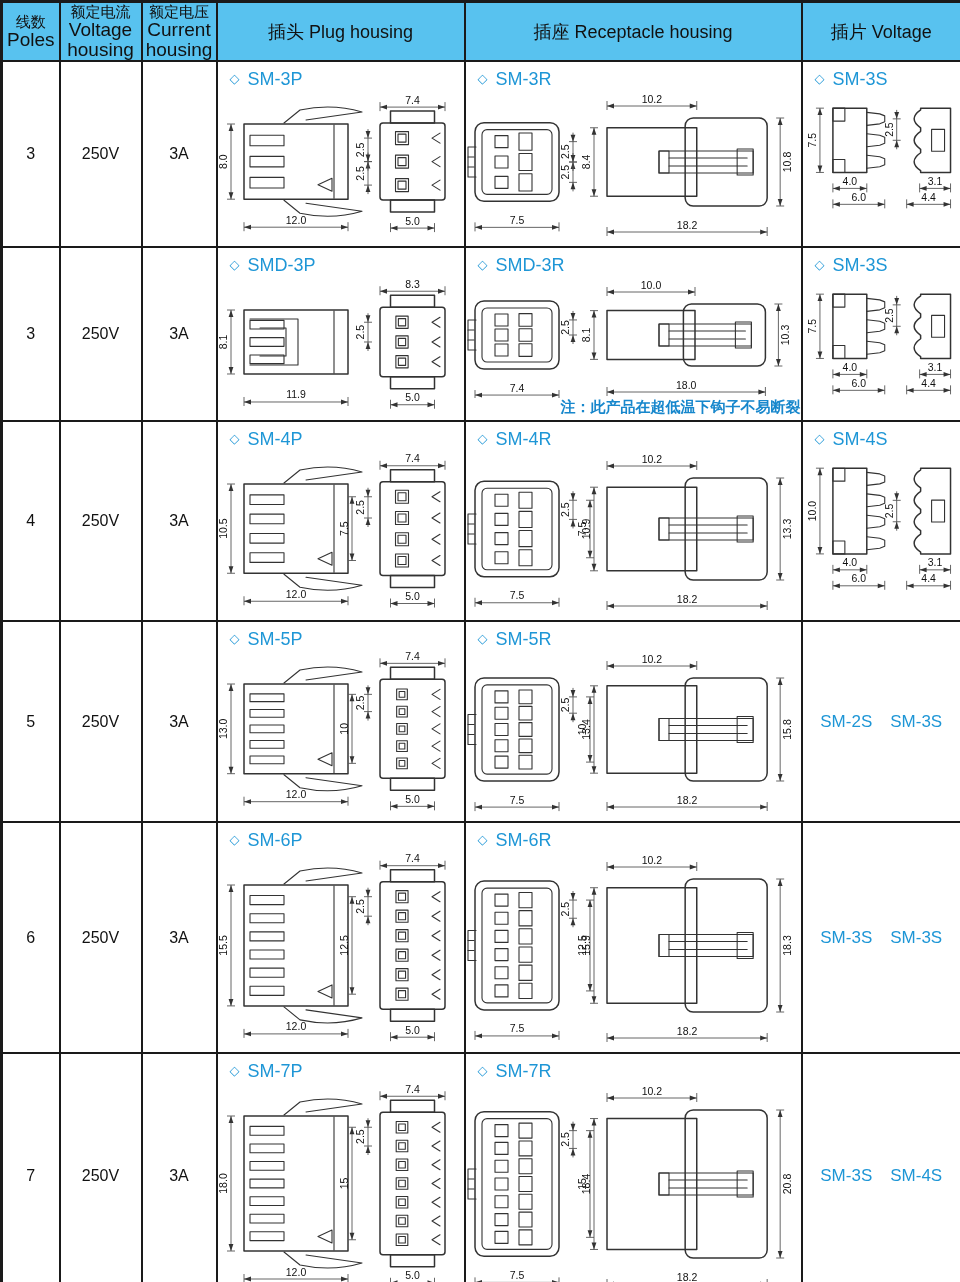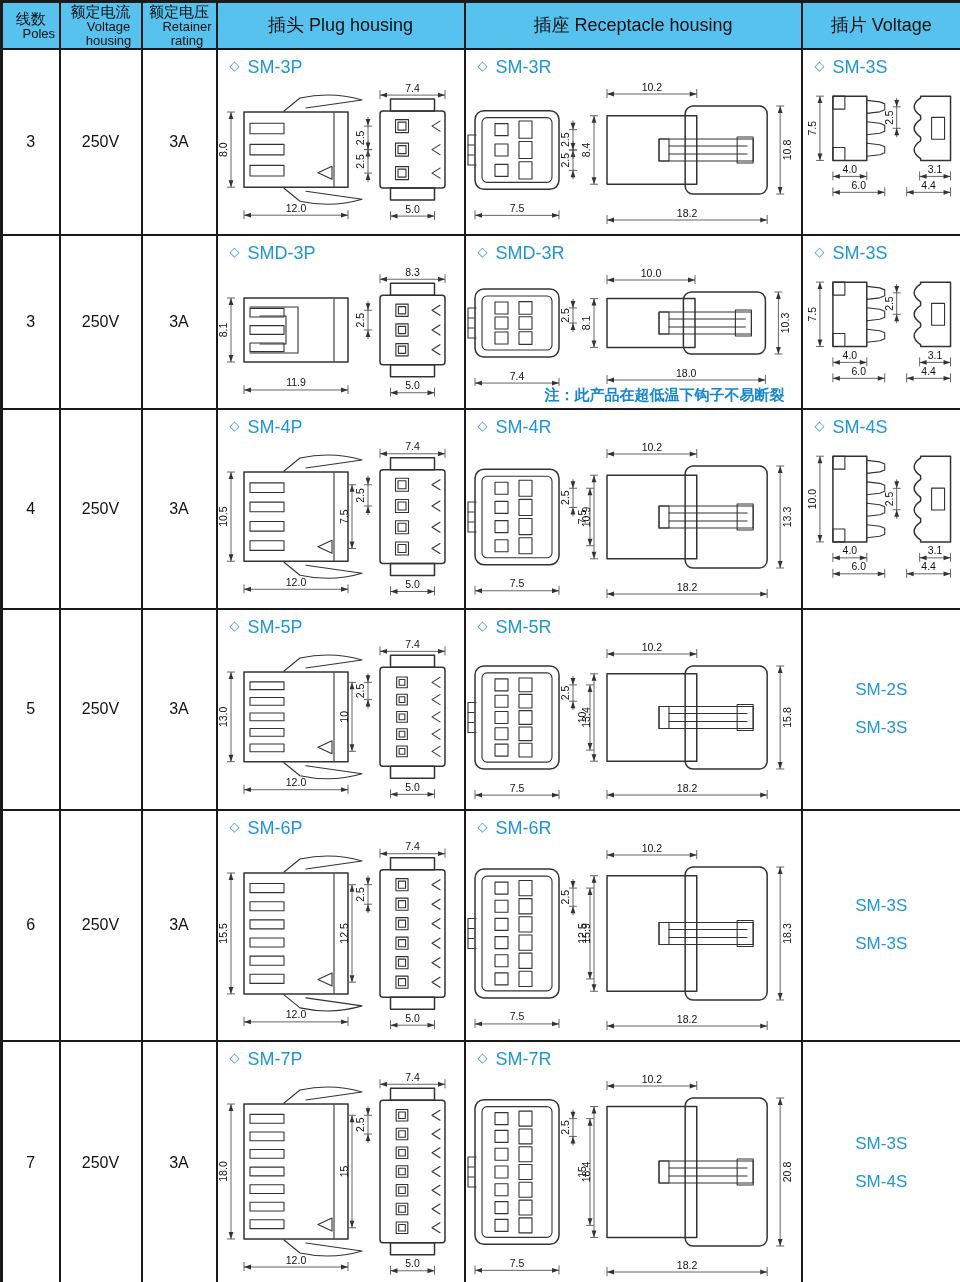--- a/index.html
+++ b/index.html
@@ -2,31 +2,31 @@
 <html><head>
 <meta charset="utf-8">
 <style>
   html,body{margin:0;padding:0;background:#ffffff;}
   .page{width:960px;height:1282px;background:#7f1d1d;font-family:"Liberation Sans","DejaVu Sans",sans-serif;overflow:hidden;}
   table{border-collapse:collapse;width:960px;table-layout:fixed;}
   table{border:3px solid #1a1a1a;}
   th,td{border:2px solid #1a1a1a;padding:0;background:#fff;}
   thead th{background:var(--hdr,#58c2ef);font-weight:normal;color:#111;height:44px;vertical-align:middle;text-align:center;}
   .hz{font-size:15px;line-height:1.15;}
-  .he{font-size:13px;line-height:1.05;padding-left:16px;}
+  .he{font-size:19px;line-height:1.05;}
   .hbig{font-size:18px;}
   td.c{text-align:center;font-size:16px;color:#111;vertical-align:middle;}
   td.part{vertical-align:top;position:relative;}
   td.mid{vertical-align:middle;}
   .plabel{color:var(--accent,#1e96d6);font-size:18px;font-weight:500;padding:8px 0 0 12px;display:flex;align-items:center;gap:8px;line-height:1;}
   .dia{font-size:13px;position:relative;top:-1px;}
   .draw{display:flex;justify-content:center;align-items:flex-start;margin-top:2px;}
-  .note{position:absolute;bottom:3px;right:16px;color:var(--note,#1787cc);font-weight:bold;font-size:15px;white-space:nowrap;}
+  .note{position:absolute;bottom:3px;right:0;color:var(--note,#1787cc);font-weight:bold;font-size:15px;white-space:nowrap;}
   .note:empty{display:none;}
-  .ret-text{display:flex;flex-direction:column;gap:18px;align-items:center;justify-content:center;color:var(--accent,#1e96d6);font-size:17px;font-weight:500;}
+  .ret-text{display:flex;flex-direction:row;gap:18px;align-items:center;justify-content:center;color:var(--accent,#1e96d6);font-size:17px;font-weight:500;}
   
   .sh{fill:none;stroke:#333;stroke-width:1.5;stroke-linejoin:round;stroke-linecap:round;}
   .sh2{fill:none;stroke:#333;stroke-width:1.1;stroke-linejoin:round;stroke-linecap:round;}
   .dl{stroke:#555;stroke-width:0.9;fill:none;}
   .ah{fill:#333;stroke:none;}
   .dt{font-family:"Liberation Sans","DejaVu Sans",sans-serif;font-size:10.5px;fill:#111;}
 </style>
 </head>
 <body>
 
@@ -45,21 +45,21 @@
       <th>
         <div class="hz">线数</div>
         <div class="he">Poles</div>
       </th>
       <th>
         <div class="hz">额定电流</div>
         <div class="he">Voltage housing</div>
       </th>
       <th>
         <div class="hz">额定电压</div>
-        <div class="he">Retainer rating</div>
+        <div class="he">Current housing</div>
       </th>
       <th class="hbig">插头 Plug housing</th>
       <th class="hbig">插座 Receptacle housing</th>
       <th class="hbig">插片 Voltage</th>
     </tr>
   </thead>
   <tbody id="tbody">
   <tr style="height: 186px;">
     <td class="c"><span>3</span></td>
     <td class="c"><span>250V</span></td>

